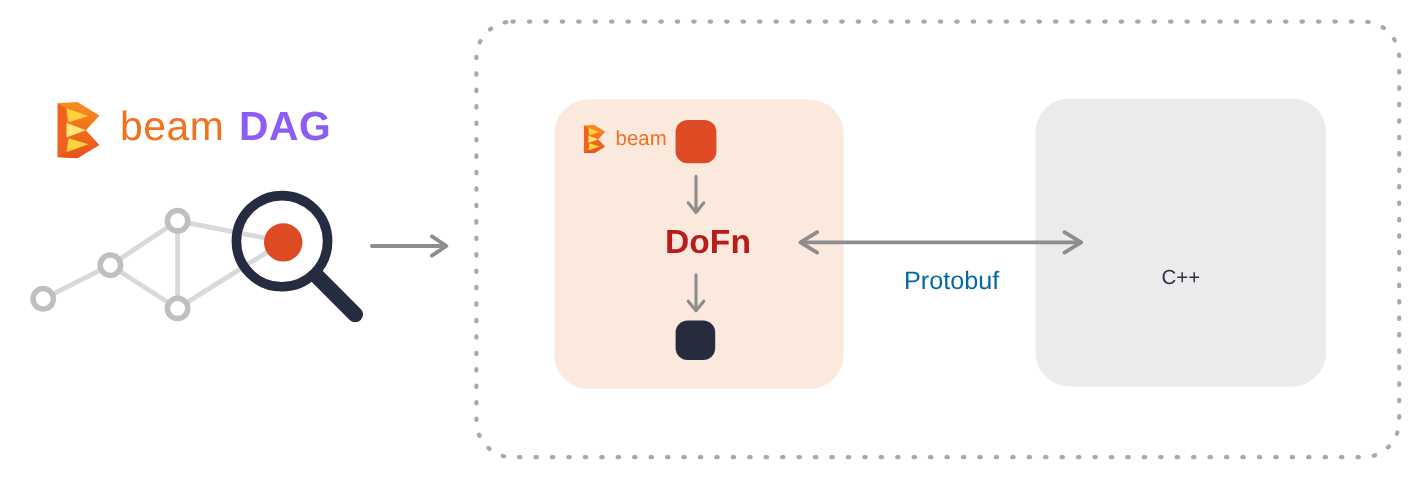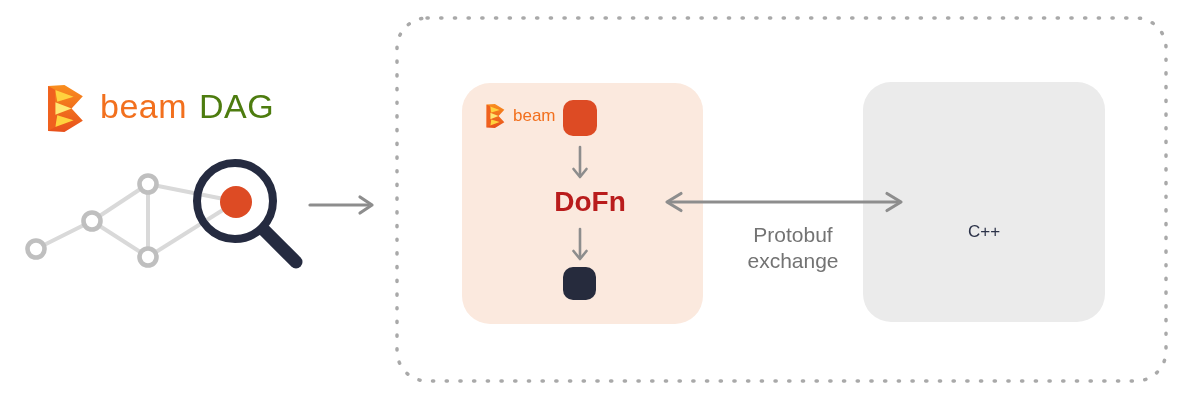--- a/index.html
+++ b/index.html
@@ -15,21 +15,21 @@
   .brand{
     left:47px;top:83px;height:50px;
     display:flex;align-items:center;gap:12px;
   }
   .brand .bigB{width:41px;height:47px;display:block;}
   .brand-beam{
     font-size:34px;color:#F2701E;letter-spacing:.5px;line-height:1;
     padding-bottom:4px;
   }
   .brand-dag{
-    font-size:34px;color:#4d7c0f;font-weight:400;letter-spacing:.5px;line-height:1;
+    font-size:34px;color:#8b5cf6;font-weight:700;letter-spacing:.5px;line-height:1;
     padding-bottom:4px;
   }
   
   .pipeline-box{
     left:462px;top:83px;width:241px;height:241px;
     background:#FBE9DE;border-radius:28px;
   }
   .analytics-box{
     left:863px;top:82px;width:242px;height:240px;
     background:#EBEBEB;border-radius:28px;
@@ -58,21 +58,21 @@
     left:863px;top:185px;width:242px;
     text-align:center;font-size:28px;font-weight:700;color:#262B42;line-height:1.1;
   }
   .analytics-subtitle{
     left:863px;top:222px;width:242px;
     text-align:center;font-size:17px;color:#2B3248;line-height:1.2;
   }
   
   .exchange-label{
     left:703px;top:222px;width:180px;
-    text-align:center;font-size:21px;color:#737373;line-height:26px;
+    text-align:center;font-size:21px;color:#0369a1;line-height:26px;
   }
   
   .overlay{
     position:absolute;left:0;top:0;width:1186px;height:404px;
     pointer-events:none;
   }
 </style>
 </head>
 <body>
 
@@ -159,16 +159,15 @@
     <span class="mini-brand-text">beam</span>
   </div>
   <div class="abs sq-orange"></div>
   <div class="abs dofn-label">DoFn</div>
   <div class="abs sq-dark"></div>
 
   <div class="abs analytics-subtitle">C++</div>
 
   <div class="abs exchange-label">
     <div>Protobuf</div>
-    <div>exchange</div>
   </div>
 
 </div>
 
 </body></html>

